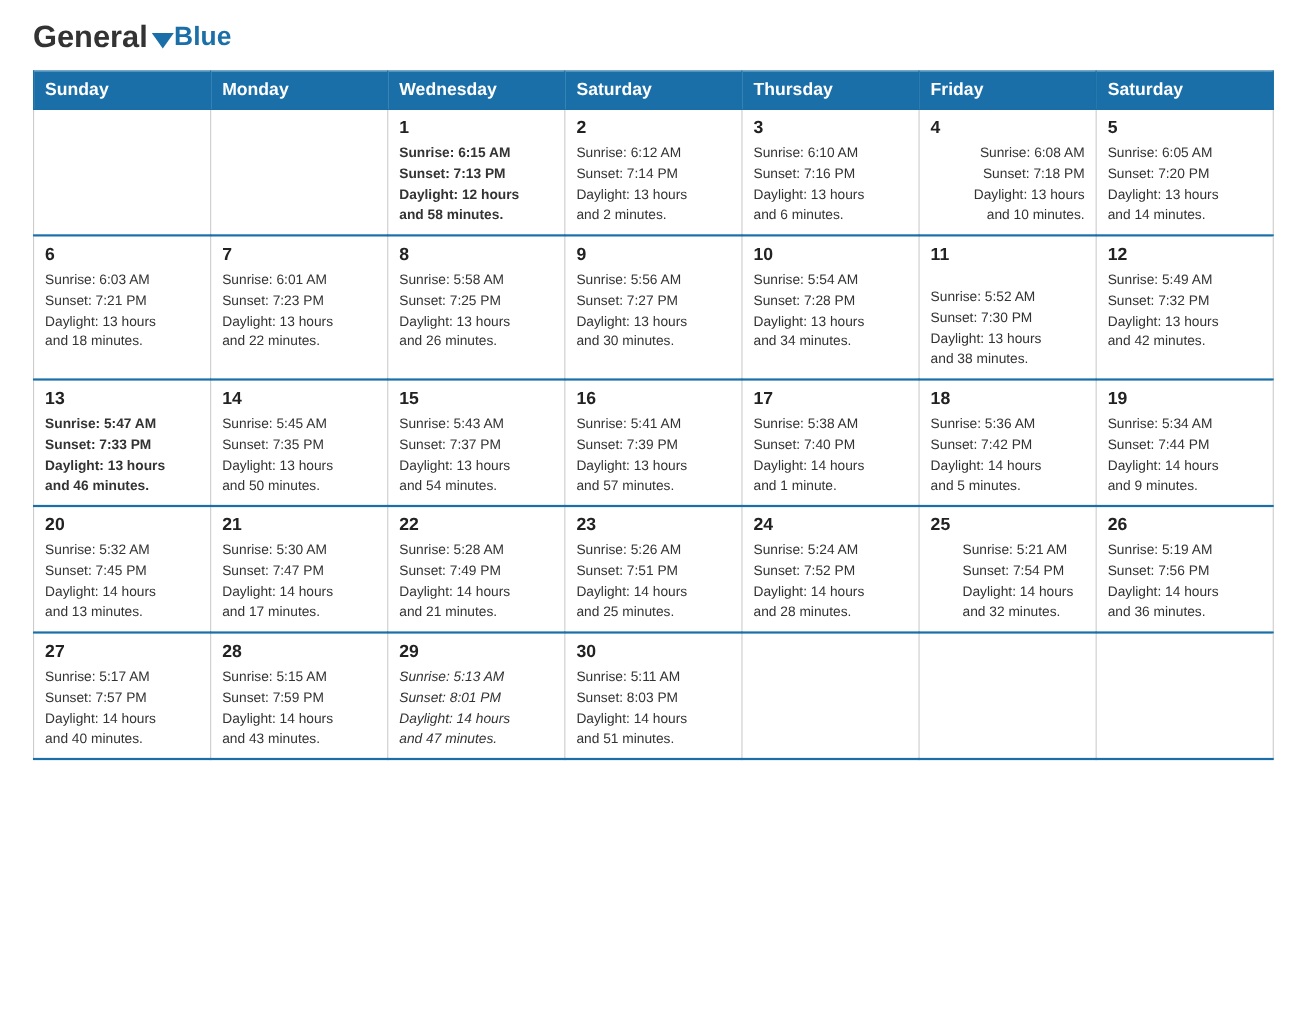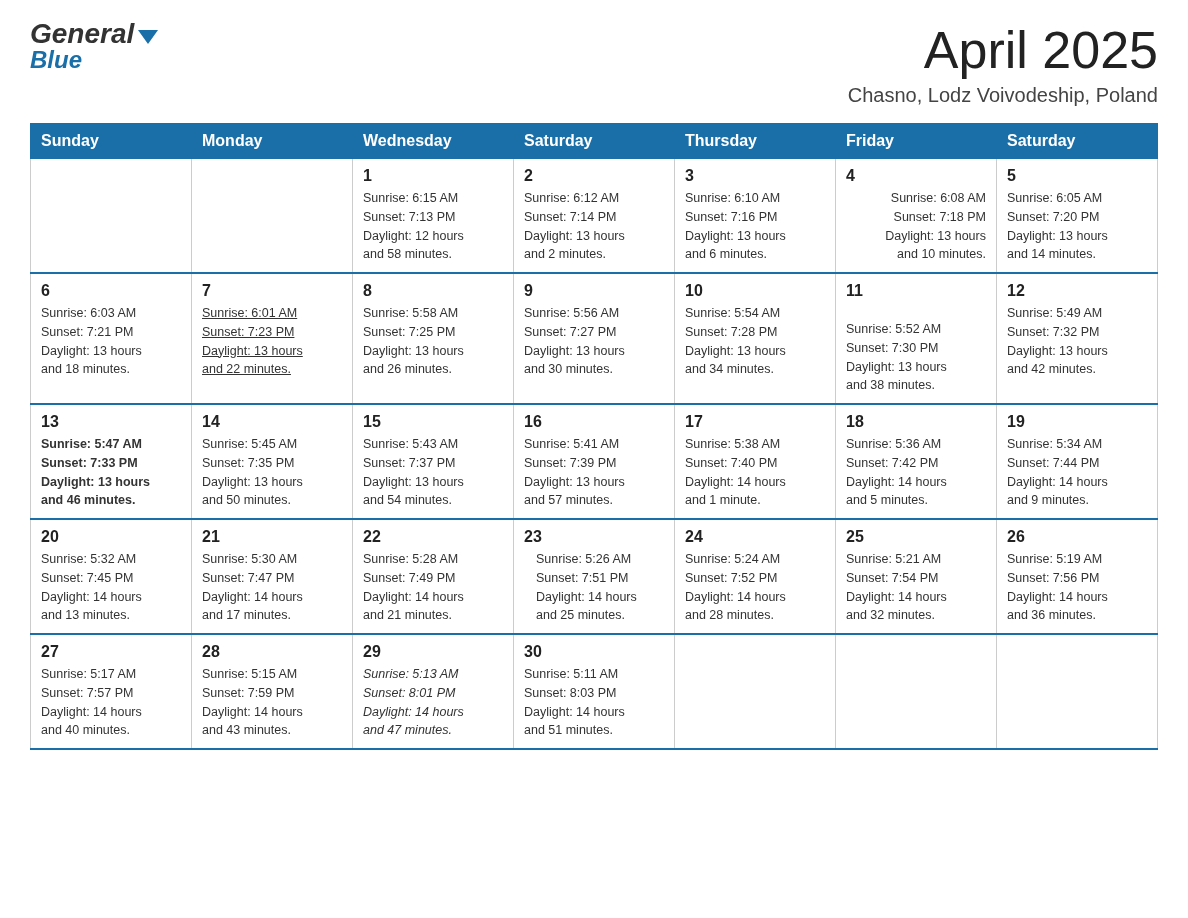--- a/index.html
+++ b/index.html
@@ -12,23 +12,22 @@
       padding: 20px 30px;
     }
     .header {
       display: flex;
       justify-content: space-between;
       align-items: flex-start;
       margin-bottom: 16px;
     }
     .logo {
       display: flex;
-      flex-direction: column;
-      align-items: flex-start;
-      font-style: italic;
+      flex-direction: row;
+      align-items: center;
     }
     .logo-general {
       font-size: 28px;
       font-weight: bold;
       color: #333;
       line-height: 1;
     }
     .logo-blue {
       font-size: 24px;
       font-weight: bold;
@@ -103,45 +102,41 @@
 
 <div class="header">
   <div class="logo">
     <div>
       <span class="logo-general">General</span><span class="logo-triangle"></span>
     </div>
     <div>
       <span class="logo-blue">Blue</span>
     </div>
   </div>
-  <div class="title-block">
-    <div class="month-title">April 2025</div>
-    <div class="location">Chasno, Lodz Voivodeship, Poland</div>
-  </div>
 </div>
 
 <table>
   <thead>
     <tr>
     <th>Sunday</th>
         <th>Monday</th>
         <th>Wednesday</th>
         <th>Saturday</th>
         <th>Thursday</th>
         <th>Friday</th>
         <th>Saturday</th>
       </tr>
   </thead>
   <tbody>
   <tr>
         <td class="empty-cell"></td>
         <td class="empty-cell"></td>
         <td>
           <span class="day-num">1</span>
-          <div class="day-info" style="white-space: pre-line;">Sunrise: 6:15 AM
+          <div class="day-info" style="white-space: pre-line; font-weight: bold;">Sunrise: 6:15 AM
 Sunset: 7:13 PM
 Daylight: 12 hours
 and 58 minutes.</div>
         </td>
         <td>
           <span class="day-num">2</span>
           <div class="day-info" style="white-space: pre-line;">Sunrise: 6:12 AM
 Sunset: 7:14 PM
 Daylight: 13 hours
 and 2 minutes.</div>
@@ -171,21 +166,21 @@
       <tr>
         <td>
           <span class="day-num">6</span>
           <div class="day-info" style="white-space: pre-line;">Sunrise: 6:03 AM
 Sunset: 7:21 PM
 Daylight: 13 hours
 and 18 minutes.</div>
         </td>
         <td>
           <span class="day-num">7</span>
-          <div class="day-info" style="white-space: pre-line; text-decoration: underline;">Sunrise: 6:01 AM
+          <div class="day-info" style="white-space: pre-line;">Sunrise: 6:01 AM
 Sunset: 7:23 PM
 Daylight: 13 hours
 and 22 minutes.</div>
         </td>
         <td>
           <span class="day-num">8</span>
           <div class="day-info" style="white-space: pre-line;">Sunrise: 5:58 AM
 Sunset: 7:25 PM
 Daylight: 13 hours
 and 26 minutes.</div>
@@ -287,35 +282,35 @@
         </td>
         <td>
           <span class="day-num">22</span>
           <div class="day-info" style="white-space: pre-line;">Sunrise: 5:28 AM
 Sunset: 7:49 PM
 Daylight: 14 hours
 and 21 minutes.</div>
         </td>
         <td>
           <span class="day-num">23</span>
-          <div class="day-info" style="white-space: pre-line; margin-left: 12px;">Sunrise: 5:26 AM
+          <div class="day-info" style="white-space: pre-line;">Sunrise: 5:26 AM
 Sunset: 7:51 PM
 Daylight: 14 hours
 and 25 minutes.</div>
         </td>
         <td>
           <span class="day-num">24</span>
           <div class="day-info" style="white-space: pre-line;">Sunrise: 5:24 AM
 Sunset: 7:52 PM
 Daylight: 14 hours
 and 28 minutes.</div>
         </td>
         <td>
           <span class="day-num">25</span>
-          <div class="day-info" style="white-space: pre-line;">Sunrise: 5:21 AM
+          <div class="day-info" style="white-space: pre-line; margin-left: 29px;">Sunrise: 5:21 AM
 Sunset: 7:54 PM
 Daylight: 14 hours
 and 32 minutes.</div>
         </td>
         <td>
           <span class="day-num">26</span>
           <div class="day-info" style="white-space: pre-line;">Sunrise: 5:19 AM
 Sunset: 7:56 PM
 Daylight: 14 hours
 and 36 minutes.</div>

